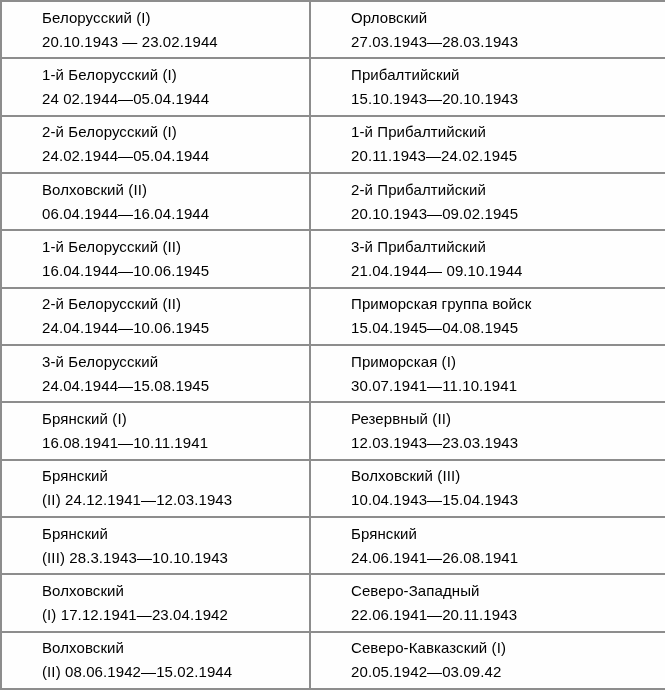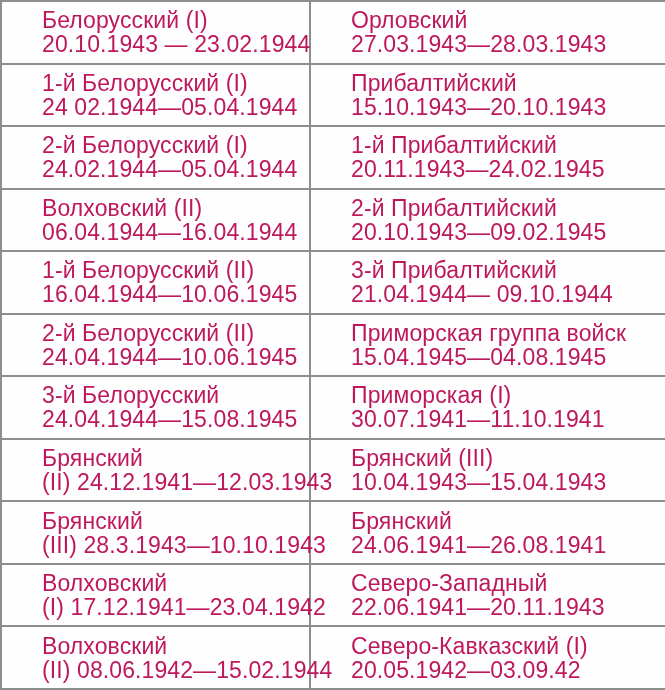--- a/index.html
+++ b/index.html
@@ -28,23 +28,23 @@
     background: #fefefe;
   }
   table.fronts-table {
     border: 2px solid #6f6f6f;
   }
   td.col-right {
     padding-left: 46px;
     border-radius: 6px;
   }
   .front-name, .front-dates {
-    font-size: 23px;
+    font-size: 15px;
     line-height: 24px;
-    color: #be185d;
+    color: #000000;
     white-space: nowrap;
     letter-spacing: 0.1px;
   }
 </style>
 </head>
 <body>
 
 <div class="scan-page">
   <table class="fronts-table">
     <colgroup>
@@ -117,25 +117,35 @@
             <div class="front-name">3-й Белорусский</div>
             <div class="front-dates">24.04.1944—15.08.1945</div>
           </td>
           <td class="col-right">
             <div class="front-name">Приморская (I)</div>
             <div class="front-dates">30.07.1941—11.10.1941</div>
           </td>
         </tr>
         <tr>
           <td class="col-left">
+            <div class="front-name">Брянский (I)</div>
+            <div class="front-dates">16.08.1941—10.11.1941</div>
+          </td>
+          <td class="col-right">
+            <div class="front-name">Резервный (II)</div>
+            <div class="front-dates">12.03.1943—23.03.1943</div>
+          </td>
+        </tr>
+        <tr>
+          <td class="col-left">
             <div class="front-name">Брянский</div>
             <div class="front-dates">(II) 24.12.1941—12.03.1943</div>
           </td>
           <td class="col-right">
-            <div class="front-name">Брянский (III)</div>
+            <div class="front-name">Волховский (III)</div>
             <div class="front-dates">10.04.1943—15.04.1943</div>
           </td>
         </tr>
         <tr>
           <td class="col-left">
             <div class="front-name">Брянский</div>
             <div class="front-dates">(III) 28.3.1943—10.10.1943</div>
           </td>
           <td class="col-right">
             <div class="front-name">Брянский</div>

